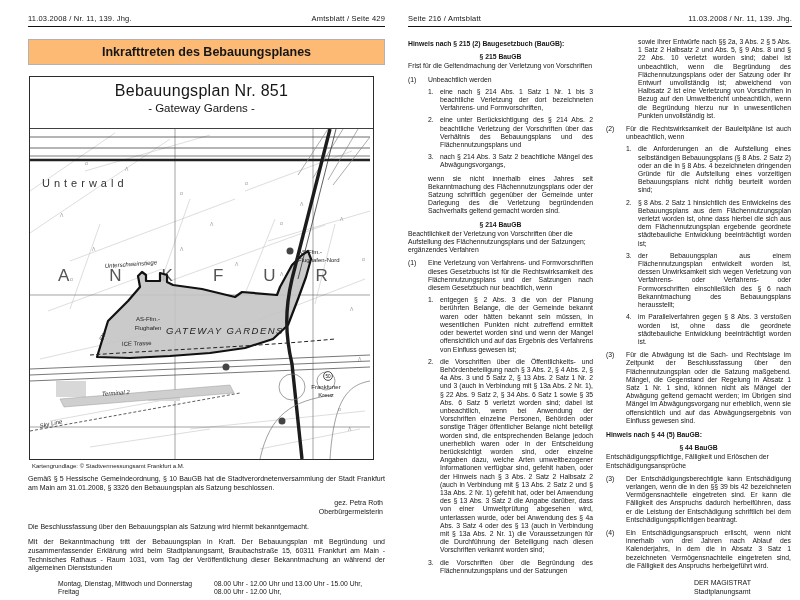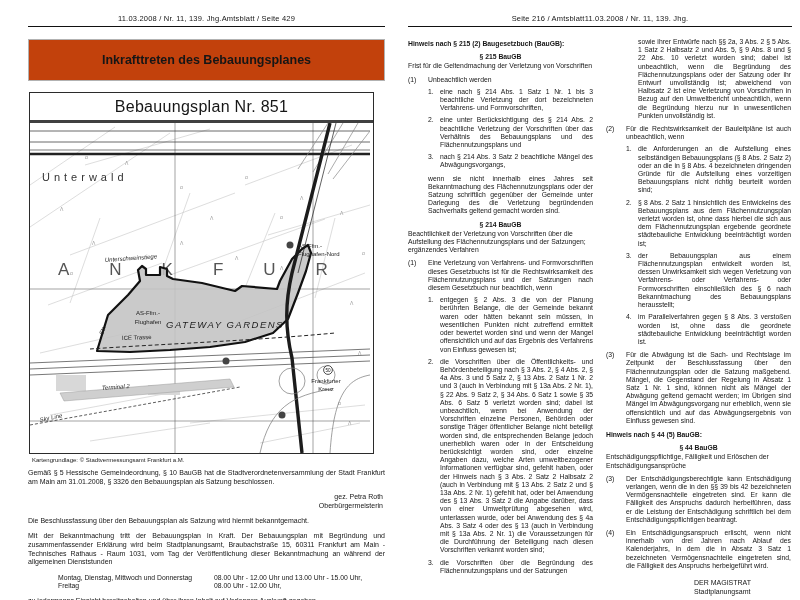--- a/index.html
+++ b/index.html
@@ -1,27 +1,27 @@
 <!DOCTYPE html>
 <html><head>
 <meta charset="utf-8">
 <style>
   html,body{margin:0;padding:0;background:#ffffff;}
   body{width:800px;height:600px;position:relative;overflow:hidden;
        font-family:"Liberation Sans", sans-serif;color:#161616;}
   .page{position:absolute;top:14px;}
   .page-left{left:28px;width:357px;}
   .page-right{left:408px;width:384px;}
-  .hdr{display:flex;justify-content:center;font-size:7.5px;
+  .hdr{display:flex;justify-content:space-between;font-size:7.5px;
        padding-bottom:3px;border-bottom:1px solid #111;letter-spacing:.2px;}
   
-  .title-bar{margin-top:12px;background:#c2410c;border:1px solid #b2b2b2;
-       text-align:center;font-weight:bold;font-size:12.5px;padding:13px 0;}
+  .title-bar{margin-top:12px;background:#fdba74;border:1px solid #b2b2b2;
+       text-align:center;font-weight:bold;font-size:12.5px;padding:5px 0;}
   .map-box{margin-top:11px;margin-left:1px;width:343px;border:1.5px solid #2b2b2b;background:#fff;}
-  .map-title-block{text-align:center;padding:5px 0 4px;border-bottom:3px solid #404040;}
+  .map-title-block{text-align:center;padding:5px 0 14px;border-bottom:1px solid #404040;}
   .map-title{font-size:16px;letter-spacing:.3px;}
   .map-subtitle{font-size:11.5px;margin-top:2px;}
   .map-svg{display:block;}
   .map-caption{font-size:6px;color:#222;margin:3px 0 0 4px;}
   .lp-body{font-size:7px;line-height:8.6px;text-align:justify;margin-top:6px;}
   .sig-block{font-size:7px;line-height:8.8px;text-align:right;margin-top:5px;padding-right:2px;}
   .hours{margin:4px 0 0 30px;display:grid;grid-template-columns:150px 1fr;
          font-size:6.8px;line-height:8.6px;column-gap:6px;}
   
   .cols{display:flex;gap:13px;margin-top:11px;}
@@ -55,20 +55,21 @@
   <div class="hdr">
     <span>11.03.2008 / Nr. 11, 139. Jhg.</span>
     <span>Amtsblatt / Seite 429</span>
   </div>
 
   <div class="title-bar">Inkrafttreten des Bebauungsplanes</div>
 
   <div class="map-box">
     <div class="map-title-block">
       <div class="map-title">Bebauungsplan Nr. 851</div>
+      <div class="map-subtitle">- Gateway Gardens -</div>
     </div>
     <svg class="map-svg mt" width="340" height="330" viewBox="0 0 340 330" xmlns="http://www.w3.org/2000/svg">
 
       <g stroke="#c6c6c6" stroke-width="0.6" fill="none">
         <path d="M0,62 L85,4"></path>
           <path d="M0,104 L140,10"></path>
           <path d="M55,42 L180,6"></path>
         <path d="M215,62 L322,22"></path>
           <path d="M40,132 L205,70"></path>
           <path d="M140,152 L295,96"></path>

